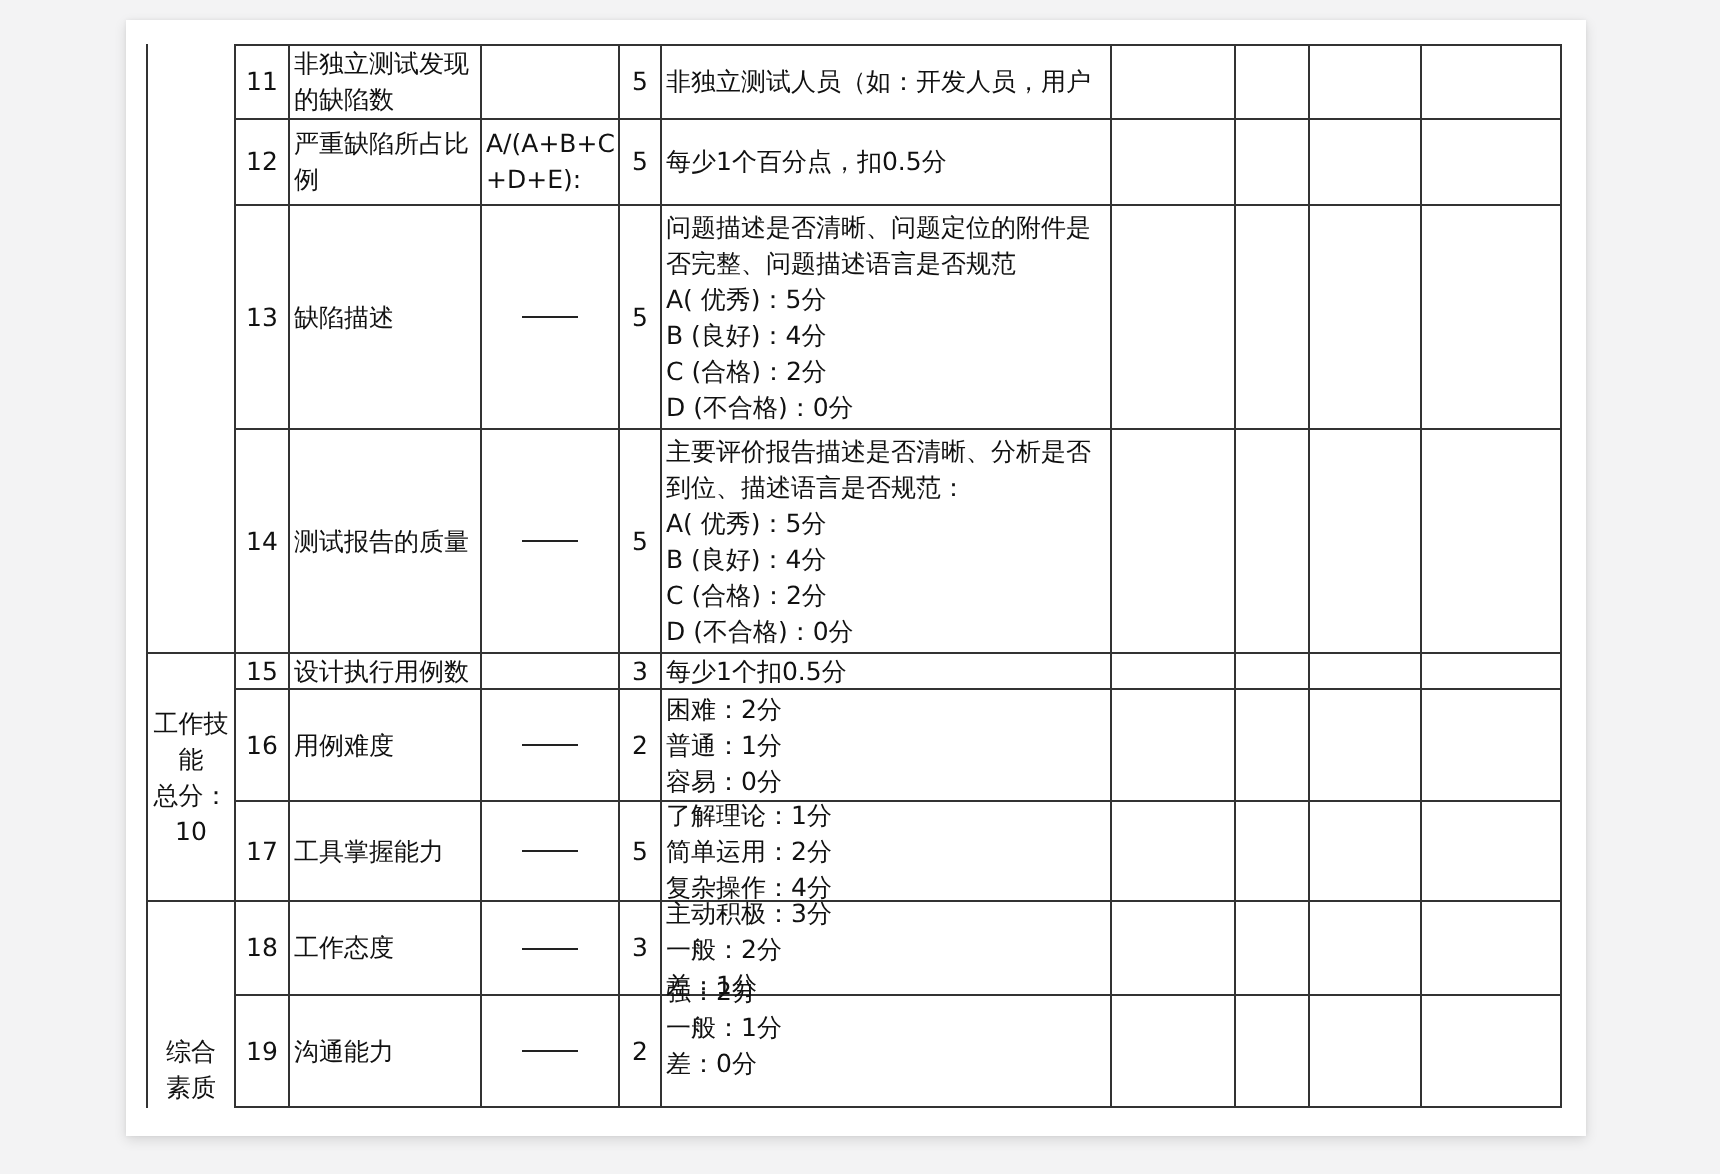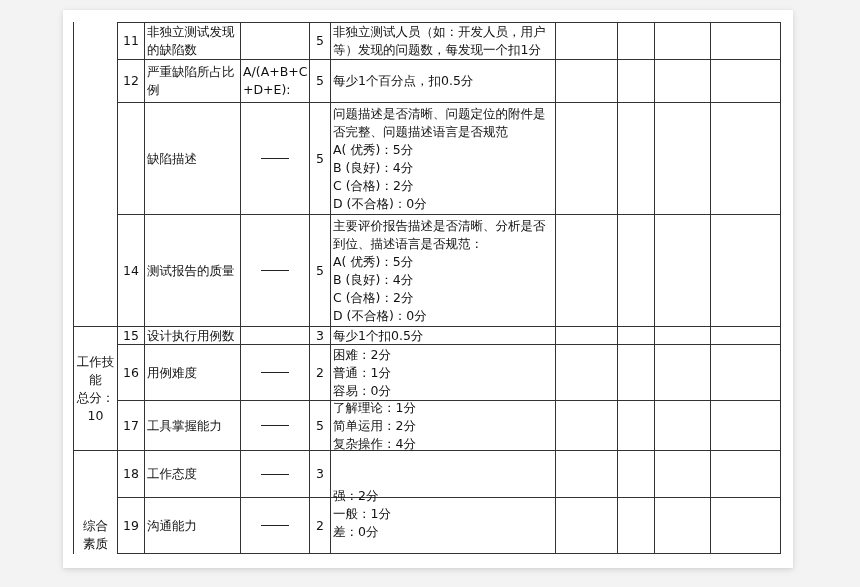--- a/index.html
+++ b/index.html
@@ -62,35 +62,35 @@
   </div>
 
   <div class="cell center" style="left:118px;top:23px;width:26px;height:36px;">11</div>
   <div class="cell multi" style="left:145px;top:23px;width:94px;height:36px;">
     <span>非独立测试发现</span>
     <span>的缺陷数</span>
   </div>
   <div class="cell center" style="left:310px;top:23px;width:20px;height:36px;">5</div>
   <div class="cell multi" style="left:331px;top:23px;width:222px;height:36px;">
     <span>非独立测试人员（如：开发人员，用户</span>
-    <span>等）发现的问题数，每发现一个扣1分</span>
   </div>
 
   <div class="cell center" style="left:118px;top:60px;width:26px;height:42px;">12</div>
   <div class="cell multi" style="left:145px;top:60px;width:94px;height:42px;">
     <span>严重缺陷所占比</span>
     <span>例</span>
   </div>
   <div class="cell multi" style="left:241px;top:60px;width:66px;height:42px;">
     <span>A/(A+B+C</span>
     <span>+D+E):</span>
   </div>
   <div class="cell center" style="left:310px;top:60px;width:20px;height:42px;">5</div>
   <div class="cell left" style="left:331px;top:60px;width:222px;height:42px;">每少1个百分点，扣0.5分</div>
 
+  <div class="cell center" style="left:118px;top:103px;width:26px;height:111px;">13</div>
   <div class="cell left" style="left:145px;top:103px;width:94px;height:111px;">缺陷描述</div>
   <div class="cell center" style="left:241px;top:103px;width:68px;height:111px;">
       <span class="dash"></span>
     </div>
   <div class="cell center" style="left:310px;top:103px;width:20px;height:111px;">5</div>
   <div class="cell multi" style="left:331px;top:103px;width:222px;height:111px;">
     <span>问题描述是否清晰、问题定位的附件是</span>
     <span>否完整、问题描述语言是否规范</span>
     <span>A( 优秀)：5分</span>
     <span>B (良好)：4分</span>
@@ -141,20 +141,25 @@
     <span>简单运用：2分</span>
     <span>复杂操作：4分</span>
   </div>
 
   <div class="cell center" style="left:118px;top:451px;width:26px;height:46px;">18</div>
   <div class="cell left" style="left:145px;top:451px;width:94px;height:46px;">工作态度</div>
   <div class="cell center" style="left:241px;top:451px;width:68px;height:46px;">
       <span class="dash"></span>
     </div>
   <div class="cell center" style="left:310px;top:451px;width:20px;height:46px;">3</div>
+  <div class="cell multi" style="left:331px;top:447px;width:222px;height:55px;">
+    <span>主动积极：3分</span>
+    <span>一般：2分</span>
+    <span>差：1分</span>
+  </div>
 
   <div class="cell center" style="left:118px;top:498px;width:26px;height:55px;">19</div>
   <div class="cell left" style="left:145px;top:498px;width:94px;height:55px;">沟通能力</div>
   <div class="cell center" style="left:241px;top:498px;width:68px;height:55px;">
       <span class="dash"></span>
     </div>
   <div class="cell center" style="left:310px;top:498px;width:20px;height:55px;">2</div>
   <div class="cell multi" style="left:331px;top:486px;width:222px;height:55px;">
     <span>强：2分</span>
     <span>一般：1分</span>

